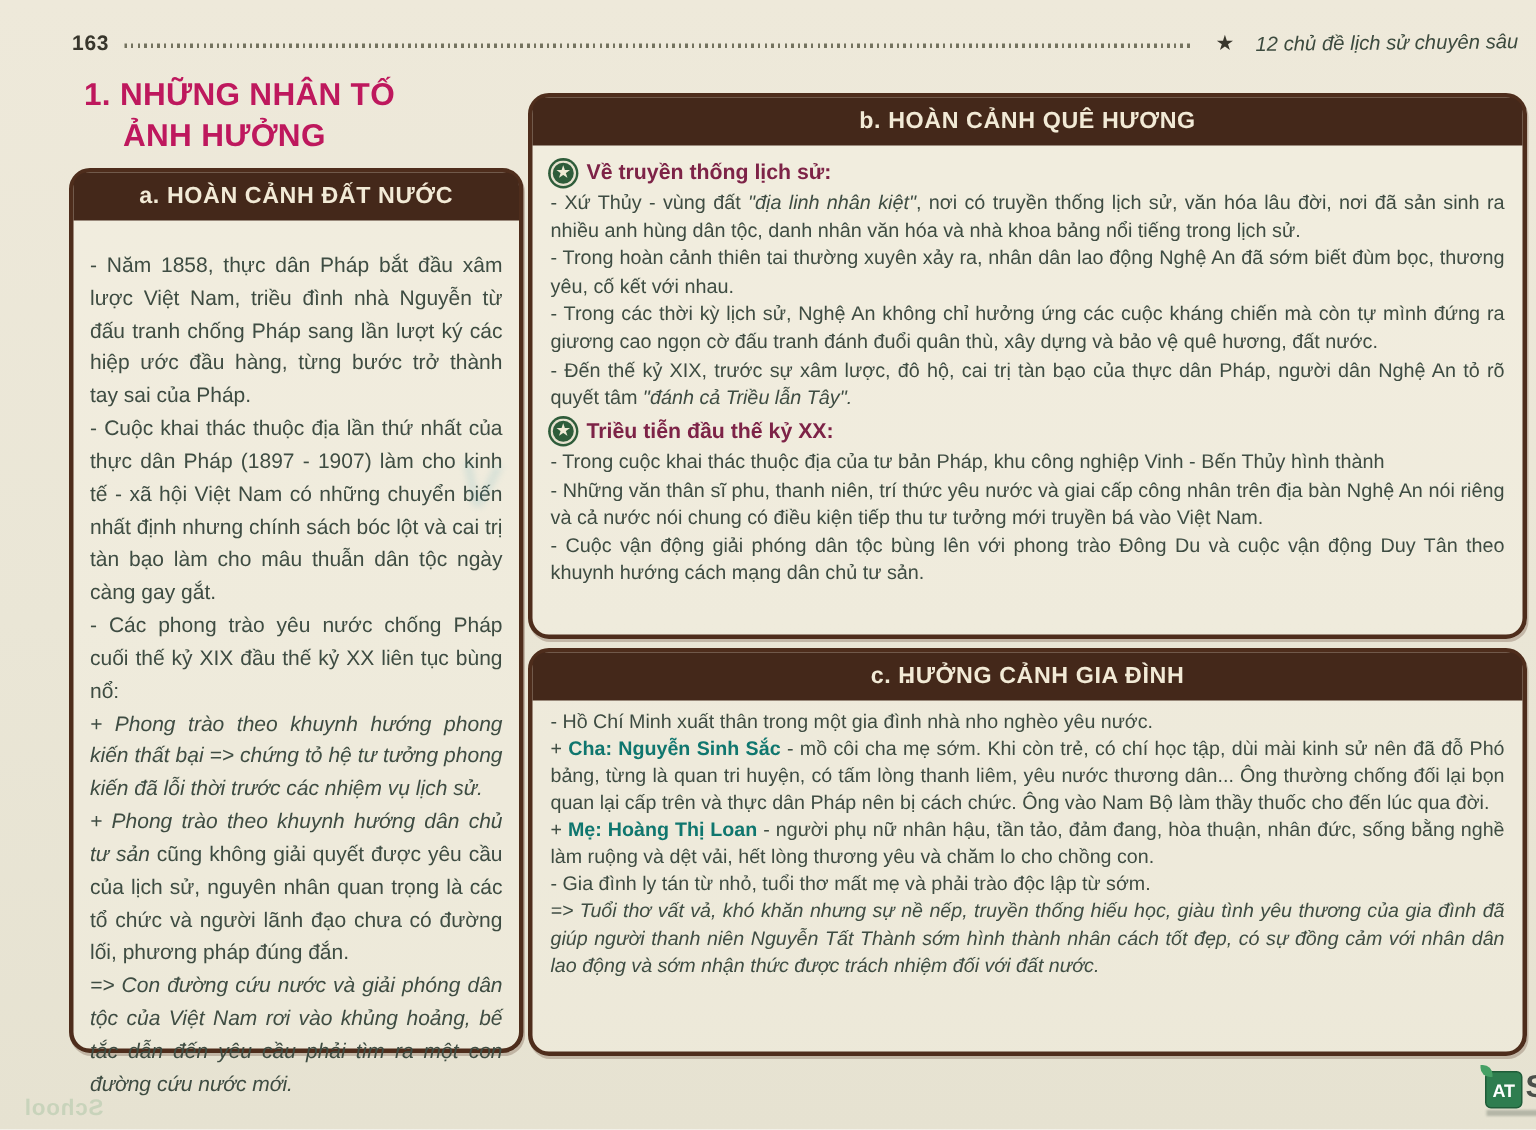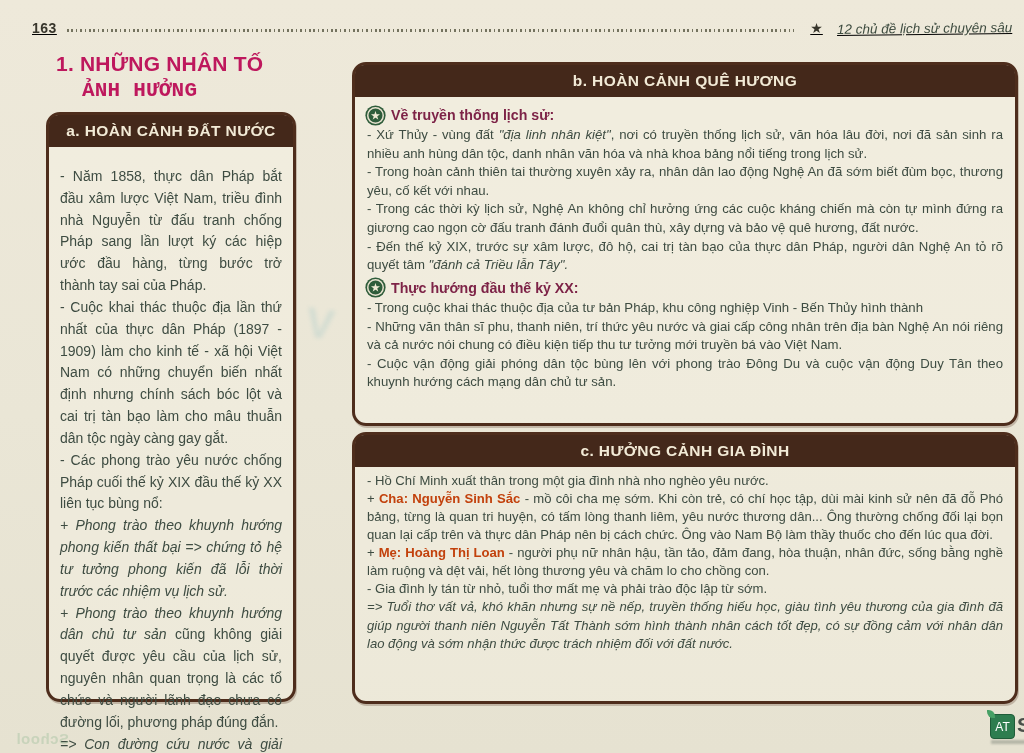--- a/index.html
+++ b/index.html
@@ -3,42 +3,42 @@
 <meta charset="utf-8">
 <style>
   html,body{margin:0;padding:0;}
   body{
     width:1024px;height:753px;position:relative;overflow:hidden;
     background:linear-gradient(180deg,#eee9da 0%,#eae6d6 55%,#e6e2d1 100%);
     font-family:"Liberation Sans",sans-serif;
     -webkit-font-smoothing:antialiased;
   }
   
-  .page-header{position:absolute;top:20px;left:32px;right:12px;display:flex;align-items:center;gap:10px;text-decoration:underline;}
+  .page-header{position:absolute;top:20px;left:48px;right:12px;display:flex;align-items:center;gap:10px;}
   .page-num{font-weight:bold;font-size:14px;color:#38362c;letter-spacing:0.5px;}
   .dotted-line{flex:1;height:3px;margin-top:5px;
     background:repeating-linear-gradient(90deg,#74735f 0 1.6px,transparent 1.6px 4.4px);}
   .hdr-star{font-size:14px;color:#38362c;margin:0 4px 0 6px;}
   .hdr-title{font-style:italic;font-size:13.5px;color:#3c4a3e;transform:rotate(-0.6deg);}
   
   .main-heading{position:absolute;top:50px;left:56px;color:#be185d;font-weight:bold;
     font-size:21px;line-height:1.3;letter-spacing:0.2px;}
-  .main-heading .l2{padding-left:26px;display:block;font-family:Liberation Mono, monospace;}
+  .main-heading .l2{padding-left:26px;display:block;}
   
   .panel{position:absolute;border:3px solid #4e2d1c;border-radius:14px;box-sizing:border-box;
     background:rgba(255,252,240,0.25);box-shadow:1px 2px 0 rgba(78,45,28,0.25);}
   .panel-header{background:#44281a;color:#f2ead6;text-align:center;font-weight:bold;
     font-size:15.5px;padding:7px 4px;border-radius:9px 9px 0 0;letter-spacing:0.4px;
     display:flex;align-items:center;justify-content:center;gap:0;}
   .panel-body{color:#3e4c42;text-align:justify;}
   .para{margin:0;}
   .seg-italic{font-style:italic;}
-  .seg-maroon{color:#c2410c;font-weight:bold;}
+  .seg-maroon{color:#0f766e;font-weight:bold;}
   
-  #box-a{left:46px;top:112px;width:250px;height:590px;}
+  #box-a{left:46px;top:112px;width:303px;height:590px;}
   #box-a .panel-body{padding:19px 11px;font-size:14px;line-height:1.56;}
   
   #box-b{left:352px;top:62px;width:666px;height:364px;}
   #box-b .panel-body{padding:5px 12px 4px 12px;font-size:13.2px;line-height:1.41;}
   
   #box-c{left:352px;top:432px;width:666px;height:272px;}
   #box-c .panel-body{padding:5px 12px 4px 12px;font-size:13.1px;line-height:1.38;}
   .stray-dot{position:absolute;left:248px;font-weight:bold;color:#f2ead6;}
   #box-c .panel-header{position:relative;}
   
@@ -48,21 +48,21 @@
     color:#efe9d4;font-size:10px;line-height:17px;text-align:center;
     box-shadow:inset 0 0 0 1.5px #e7e2cf,0 0 0 1.6px #2e5c3a;}
   
   .smudge{position:absolute;filter:blur(2px);opacity:0.16;color:#59a8b8;font-weight:bold;pointer-events:none;}
   .smudge.s1{left:306px;top:300px;font-size:42px;transform:rotate(8deg);}
   
   .watermark{position:absolute;left:16px;bottom:6px;transform:scaleX(-1);
     color:rgba(116,170,122,0.26);font-weight:bold;font-size:15px;letter-spacing:0.5px;}
   
   .logo{position:absolute;left:990px;top:714px;display:flex;align-items:flex-start;gap:2px;}
-  .logo-box{width:23px;height:23px;background:#2e7d4f;color:#ffffff;font-weight:normal;font-size:12px;
+  .logo-box{width:23px;height:23px;background:#2e7d4f;color:#ffffff;font-weight:bold;font-size:12px;
     display:flex;align-items:center;justify-content:center;border-radius:4px;
     border:1px solid #1f5c38;position:relative;}
   .logo-leaf{position:absolute;left:-4px;top:-5px;width:8px;height:8px;background:#46a express;}
   .logo-leaf{position:absolute;left:-4px;top:-5px;width:8px;height:8px;background:#46a065;border-radius:0 80% 0 80%;}
   .logo-suffix{font-size:21px;font-weight:bold;color:#4a4f4a;line-height:22px;}
   .logo-subtext{position:absolute;left:0;top:25px;width:36px;height:4px;
     background:rgba(90,100,90,0.35);filter:blur(0.8px);}
 </style>
 </head>
 <body>
@@ -76,21 +76,21 @@
 
 <div class="main-heading">
   <span>1. NHỮNG NHÂN TỐ</span>
   <span class="l2">ẢNH HƯỞNG</span>
 </div>
 
 <div class="panel" id="box-a">
   <div class="panel-header">a. HOÀN CẢNH ĐẤT NƯỚC</div>
   <div class="panel-body">
       <p class="para"><span>- Năm 1858, thực dân Pháp bắt đầu xâm lược Việt Nam, triều đình nhà Nguyễn từ đấu tranh chống Pháp sang lần lượt ký các hiệp ước đầu hàng, từng bước trở thành tay sai của Pháp.</span></p>
-      <p class="para"><span>- Cuộc khai thác thuộc địa lần thứ nhất của thực dân Pháp (1897 - 1909) làm cho kinh tế - xã hội Việt Nam có những chuyển biến nhất định nhưng chính sách bóc lột và cai trị tàn bạo làm cho mâu thuẫn dân tộc ngày càng gay gắt.</span></p>
+      <p class="para"><span>- Cuộc khai thác thuộc địa lần thứ nhất của thực dân Pháp (1897 - 1907) làm cho kinh tế - xã hội Việt Nam có những chuyển biến nhất định nhưng chính sách bóc lột và cai trị tàn bạo làm cho mâu thuẫn dân tộc ngày càng gay gắt.</span></p>
       <p class="para"><span>- Các phong trào yêu nước chống Pháp cuối thế kỷ XIX đầu thế kỷ XX liên tục bùng nổ:</span></p>
       <p class="para"><span class="seg-italic">+ Phong trào theo khuynh hướng phong kiến thất bại =&gt; chứng tỏ hệ tư tưởng phong kiến đã lỗi thời trước các nhiệm vụ lịch sử.</span></p>
       <p class="para"><span class="seg-italic">+ Phong trào theo khuynh hướng dân chủ tư sản</span><span> cũng không giải quyết được yêu cầu của lịch sử, nguyên nhân quan trọng là các tổ chức và người lãnh đạo chưa có đường lối, phương pháp đúng đắn.</span></p>
       <p class="para"><span class="seg-italic">=&gt; Con đường cứu nước và giải phóng dân tộc của Việt Nam rơi vào khủng hoảng, bế tắc dẫn đến yêu cầu phải tìm ra một con đường cứu nước mới.</span></p>
     </div>
 </div>
 
 <div class="panel" id="box-b">
   <div class="panel-header">b. HOÀN CẢNH QUÊ HƯƠNG</div>
   <div class="panel-body">
@@ -99,21 +99,21 @@
       <span>Về truyền thống lịch sử:</span>
     </div>
     <div>
         <p class="para"><span>- Xứ Thủy - vùng đất </span><span class="seg-italic">"địa linh nhân kiệt"</span><span>, nơi có truyền thống lịch sử, văn hóa lâu đời, nơi đã sản sinh ra nhiều anh hùng dân tộc, danh nhân văn hóa và nhà khoa bảng nổi tiếng trong lịch sử.</span></p>
         <p class="para"><span>- Trong hoàn cảnh thiên tai thường xuyên xảy ra, nhân dân lao động Nghệ An đã sớm biết đùm bọc, thương yêu, cố kết với nhau.</span></p>
         <p class="para"><span>- Trong các thời kỳ lịch sử, Nghệ An không chỉ hưởng ứng các cuộc kháng chiến mà còn tự mình đứng ra giương cao ngọn cờ đấu tranh đánh đuổi quân thù, xây dựng và bảo vệ quê hương, đất nước.</span></p>
         <p class="para"><span>- Đến thế kỷ XIX, trước sự xâm lược, đô hộ, cai trị tàn bạo của thực dân Pháp, người dân Nghệ An tỏ rõ quyết tâm </span><span class="seg-italic">"đánh cả Triều lẫn Tây".</span></p>
       </div>
     <div class="sec-head">
       <span class="star-badge">★</span>
-      <span>Thực hướng đầu thế kỷ XX:</span>
+      <span>Triều tiễn đầu thế kỷ XX:</span>
     </div>
     <div>
         <p class="para"><span>- Trong cuộc khai thác thuộc địa của tư bản Pháp, khu công nghiệp Vinh - Bến Thủy hình thành</span></p>
         <p class="para"><span>- Những văn thân sĩ phu, thanh niên, trí thức yêu nước và giai cấp công nhân trên địa bàn Nghệ An nói riêng và cả nước nói chung có điều kiện tiếp thu tư tưởng mới truyền bá vào Việt Nam.</span></p>
         <p class="para"><span>- Cuộc vận động giải phóng dân tộc bùng lên với phong trào Đông Du và cuộc vận động Duy Tân theo khuynh hướng cách mạng dân chủ tư sản.</span></p>
       </div>
   </div>
 </div>
 
 <div class="panel" id="box-c">

